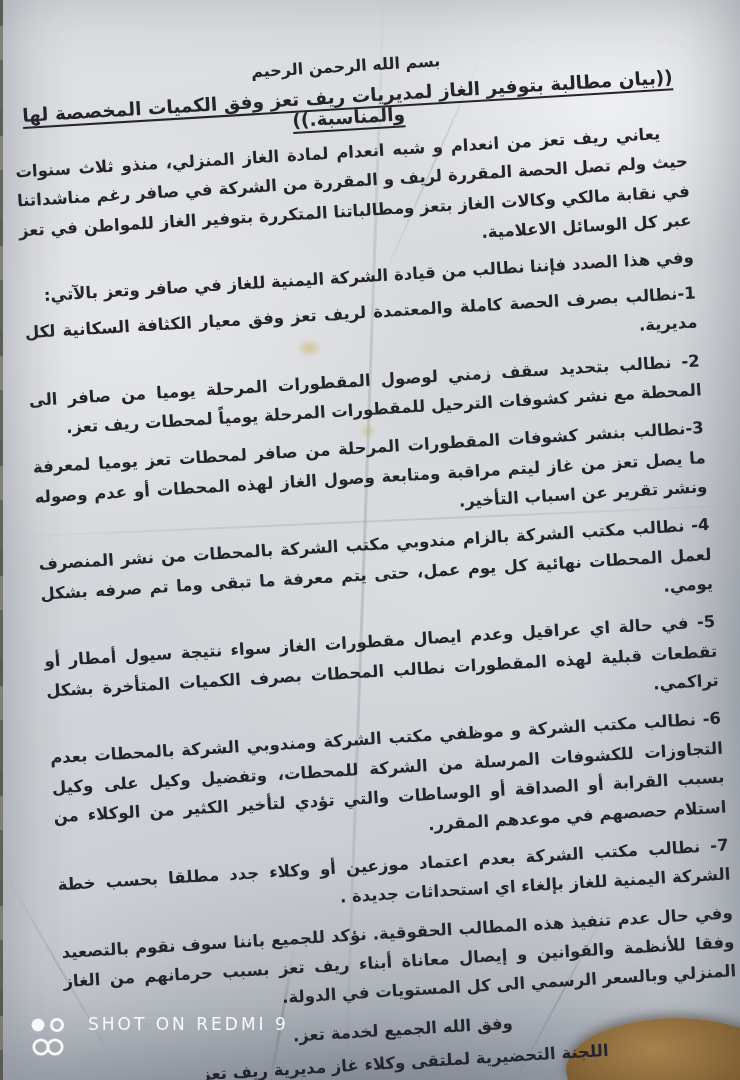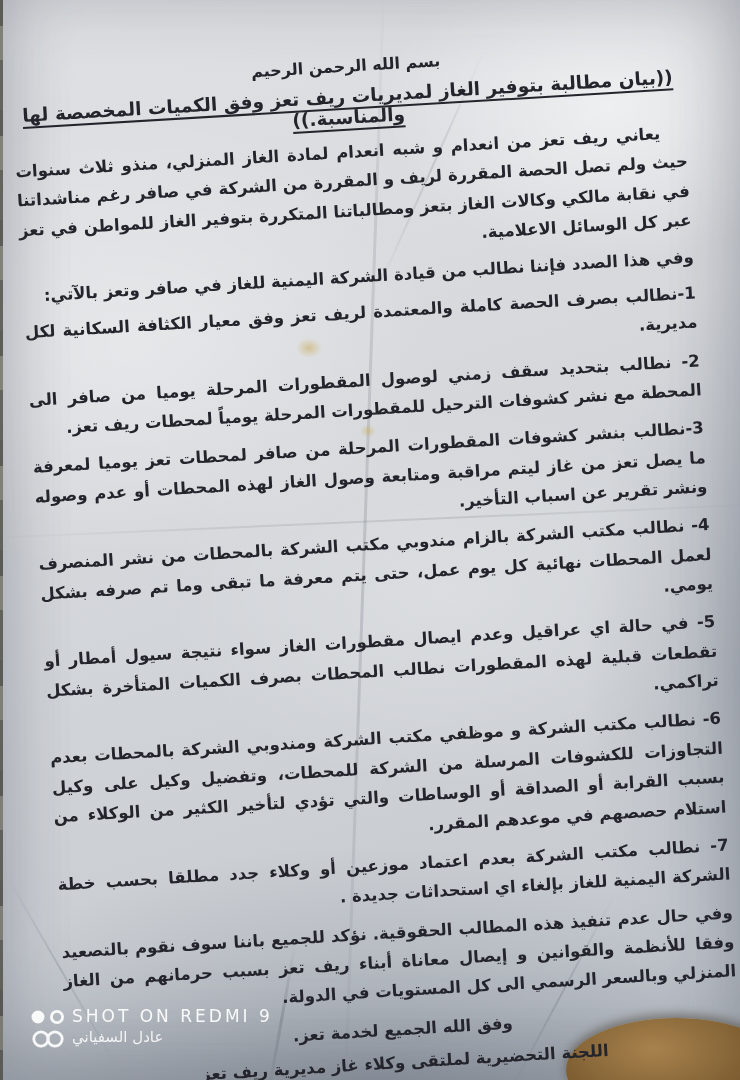--- a/index.html
+++ b/index.html
@@ -53,21 +53,21 @@
   }
   .para{font-size:16.5px;line-height:1.78;text-align:justify;margin:0 0 8px;}
   .lead{margin-bottom:6px;}
   .indent{text-indent:26px;}
   .demand{margin:0 0 9px;}
   .footer-line{text-align:center;font-size:16.5px;margin:14px 0 0;}
   .date-value{direction:ltr;unicode-bidi:bidi-override;display:inline-block;
       transform:rotate(-6deg) translateY(-5px);margin-left:4px;font-size:15.5px;}
 
   .watermark{
-    position:absolute;left:30px;bottom:28px;display:flex;align-items:flex-start;gap:0;
+    position:absolute;left:30px;bottom:20px;display:flex;align-items:flex-start;gap:16px;
     color:rgba(255,255,255,.92);
   }
   .wm-logo{flex:0 0 auto;opacity:.92;margin-top:2px;}
   .wm-brand{font-size:17px;letter-spacing:3px;line-height:1.25;}
   .wm-author{font-size:15px;line-height:1.4;color:rgba(255,255,255,.85);direction:rtl;text-align:left;}
 </style>
 </head>
 <body>
 
 <div class="photo">
@@ -110,17 +110,16 @@
 
   <div class="watermark">
     <svg class="wm-logo" width="42" height="44" viewBox="0 0 42 44">
       <circle cx="8" cy="9" r="6.5" fill="#fff"></circle>
       <circle cx="27" cy="9" r="5.6" fill="none" stroke="#fff" stroke-width="2.8"></circle>
       <circle cx="11" cy="31" r="7.2" fill="none" stroke="#fff" stroke-width="2.8"></circle>
       <circle cx="25" cy="31" r="7.2" fill="none" stroke="#fff" stroke-width="2.8"></circle>
     </svg>
     <div>
       <div class="wm-brand">SHOT ON REDMI 9</div>
-      <div class="wm-author">عادل السفياني</div>
     </div>
   </div>
 
 </div>
 
 </body></html>

